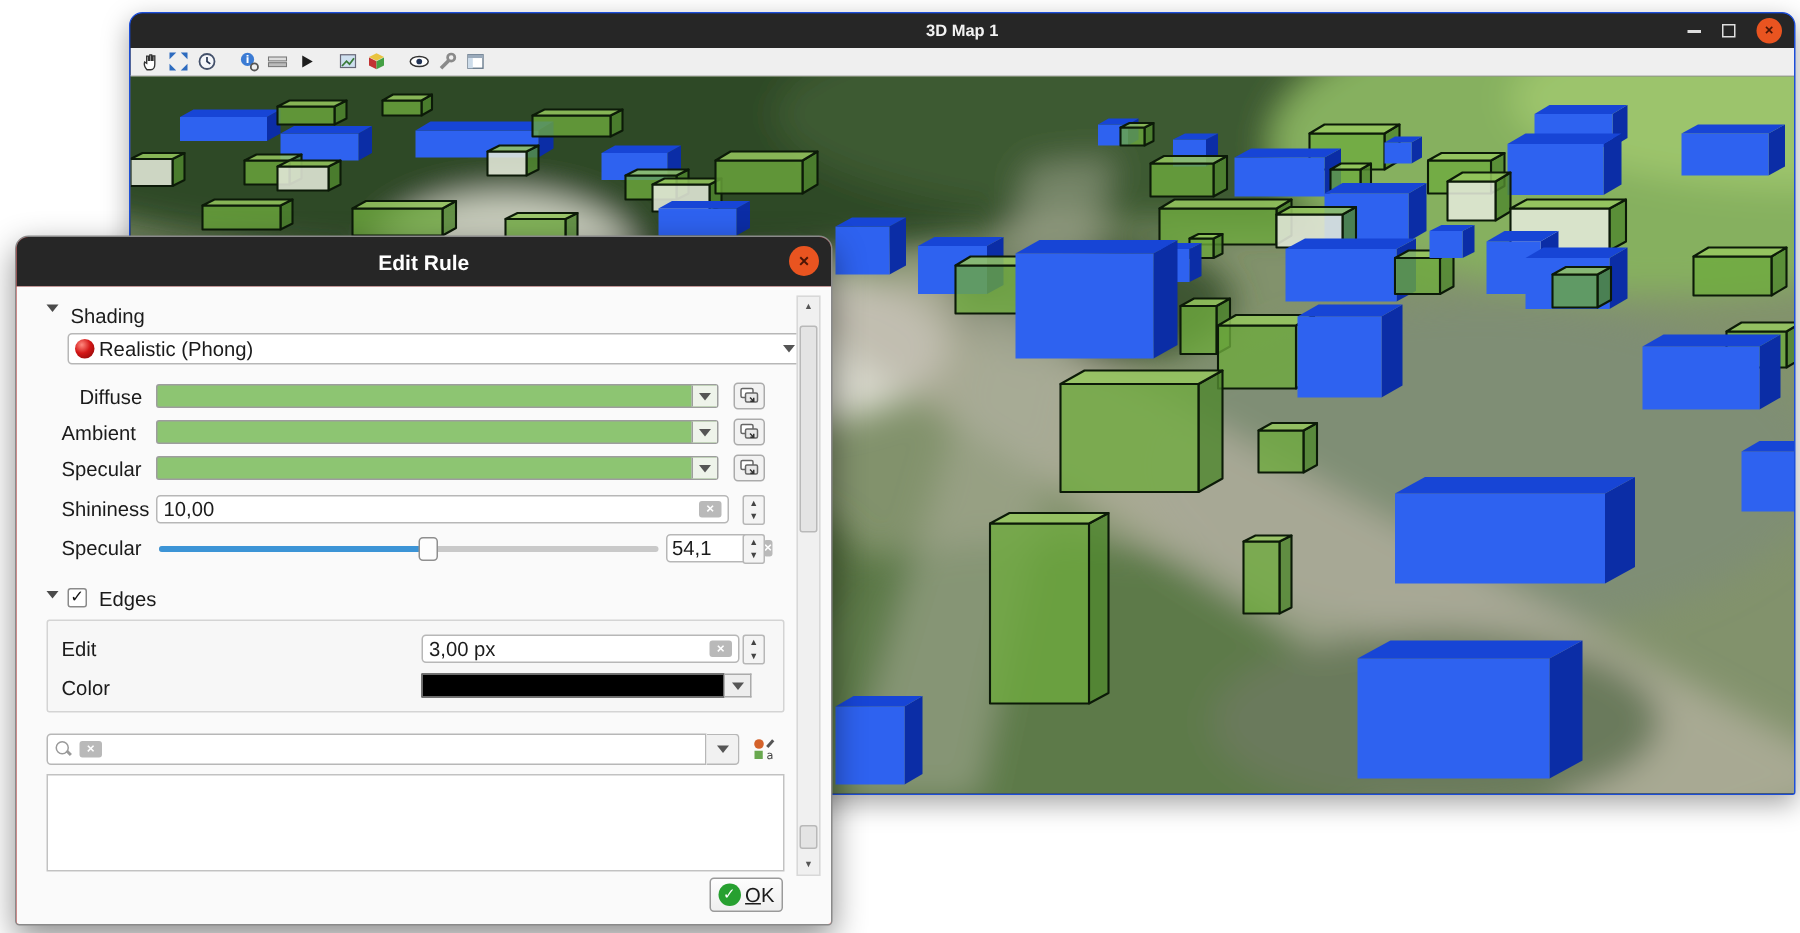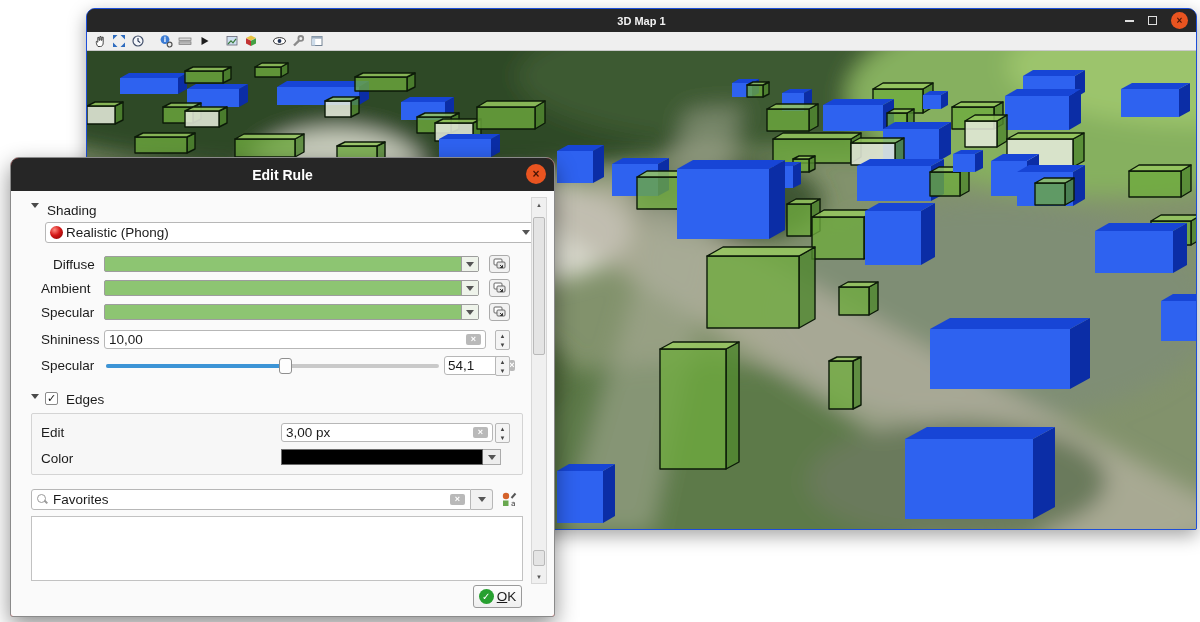--- a/index.html
+++ b/index.html
@@ -506,21 +506,20 @@
       </div>
 
       <span class="row-label" style="top:260px;">Color</span>
       <div class="swatch-black" style="top: 258px; background: rgb(0, 0, 0);"></div>
       <div class="swatch-arrow" style="top:258px;">
           <span class="arrow-down"></span>
         </div>
 
       <div class="search-box">
         <span class="mag"></span>
-        <span class="search-text">Favorites</span>
         <span class="clear-icon">×</span>
       </div>
       <div class="search-drop">
           <span class="arrow-down"></span>
         </div>
       <div class="style-btn">
         <svg width="15" height="15">
           <circle cx="4" cy="4" r="3.2" fill="#d4622a"></circle>
           <rect x="1" y="8.5" width="5.5" height="5.5" fill="#69a84f"></rect>
           <line x1="9.5" y1="6" x2="13.5" y2="1.5" stroke="#555" stroke-width="2"></line>

